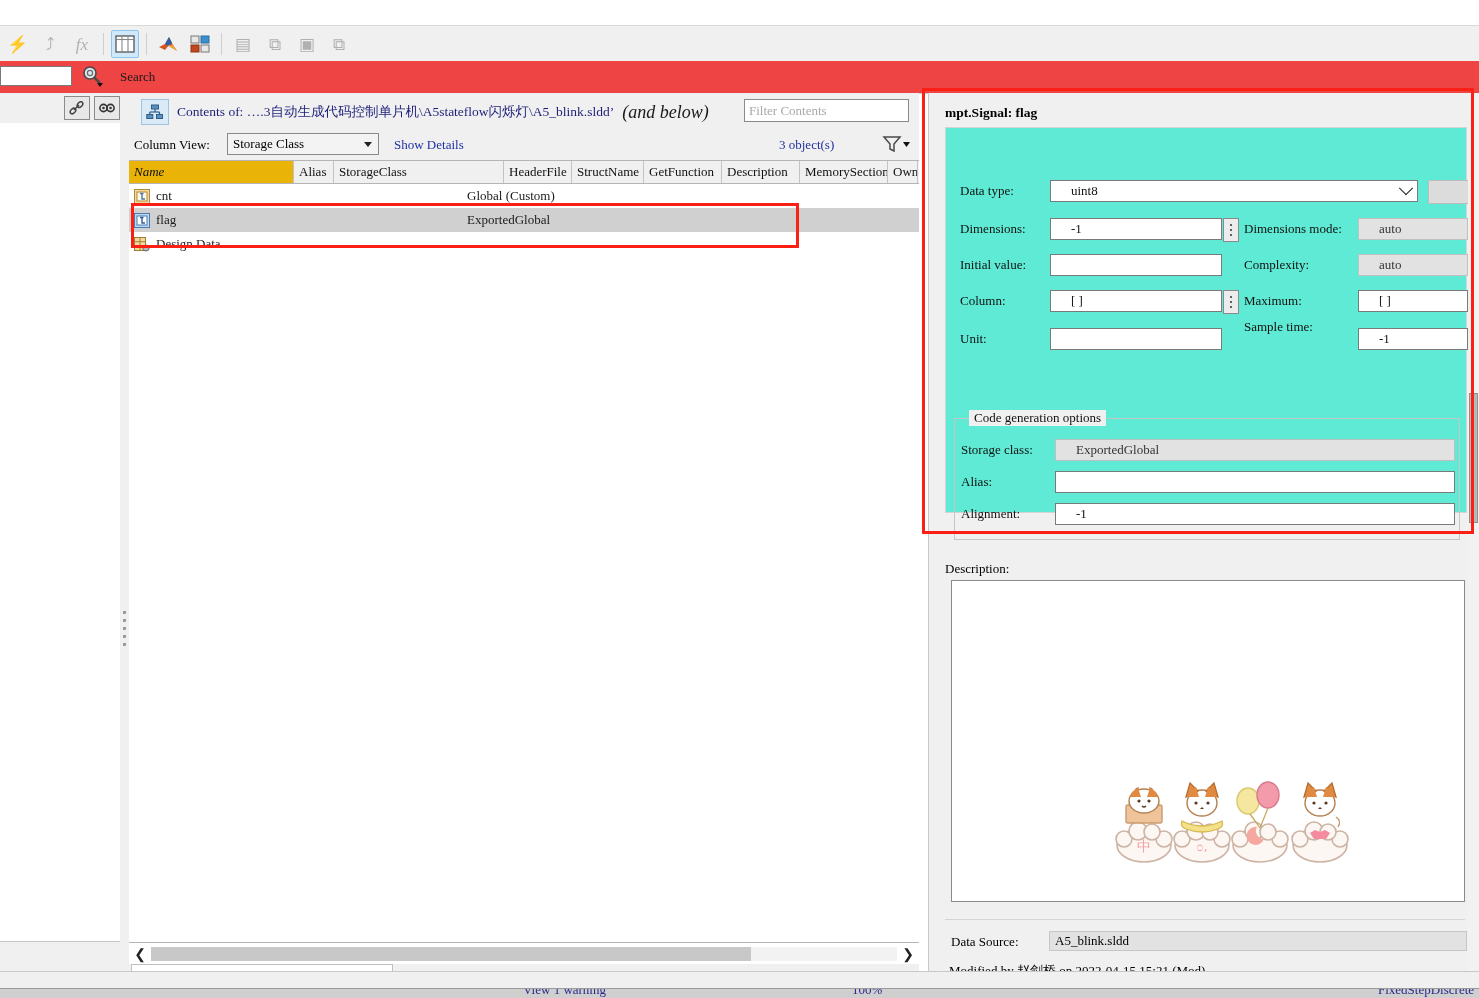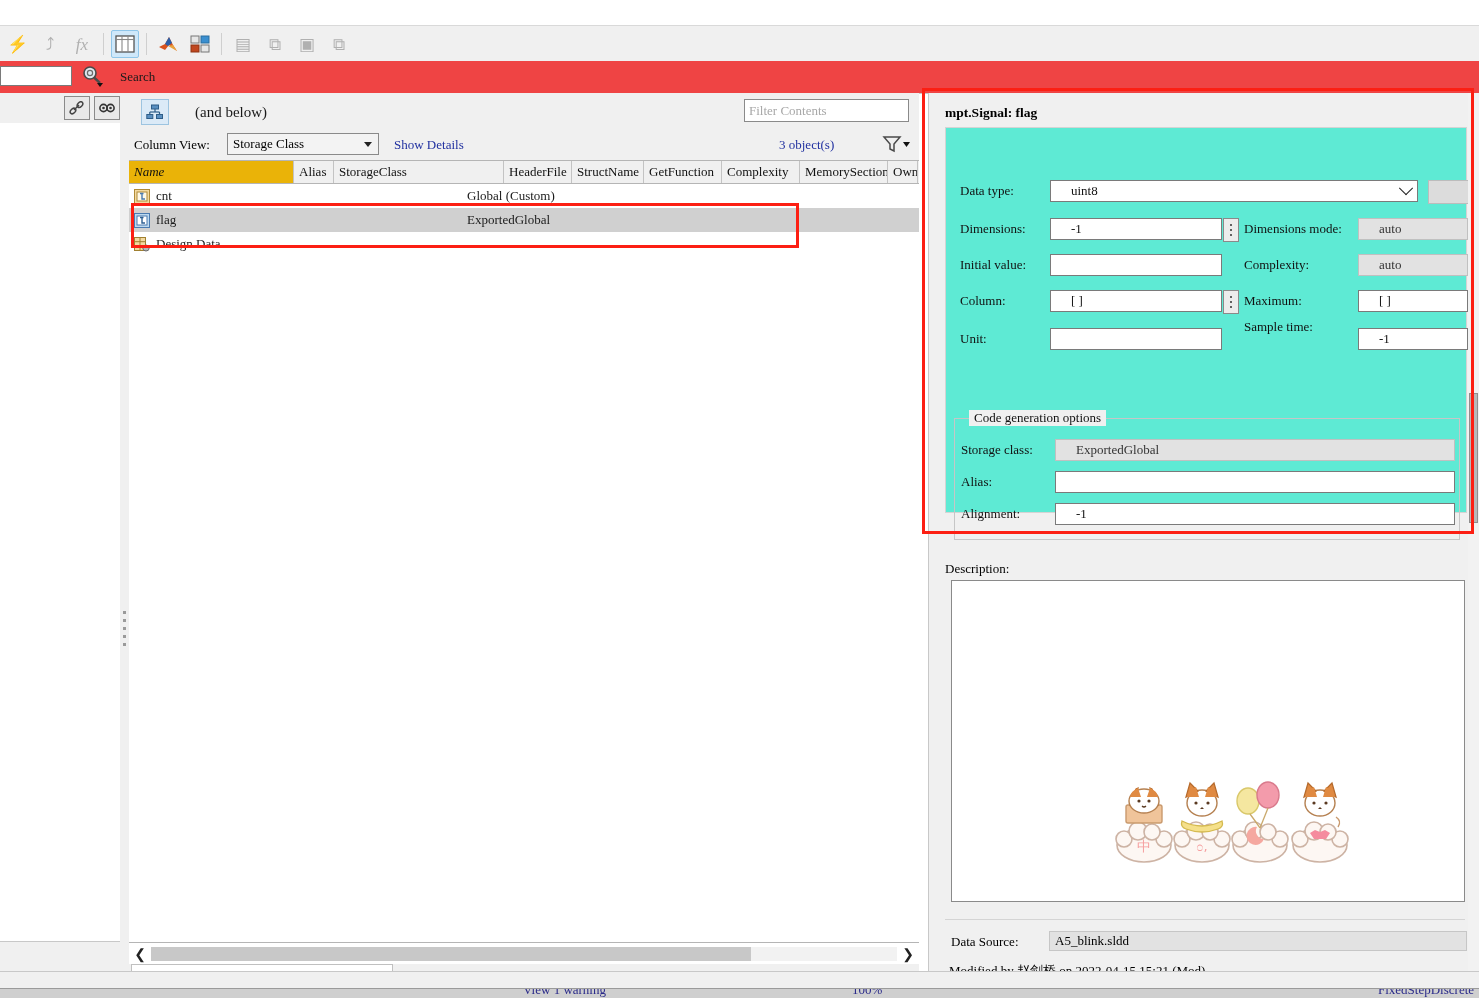--- a/index.html
+++ b/index.html
@@ -81,21 +81,21 @@
     position:absolute;left:0;top:0;width:790px;height:38px;
     background:#f0f0f0;border-bottom:1px solid #dcdcdc;
     display:flex;align-items:center;
   }
   #ch-icon{
     width:26px;height:24px;margin-left:12px;margin-right:8px;
     background:#dbeaf7;border:1px solid #9dc4e0;
     display:flex;align-items:center;justify-content:center;
   }
   #ch-text{font-size:13.5px;color:#1f1f7a;white-space:nowrap;}
-  #ch-andbelow{font-size:15px;color:#1a1a1a;margin-left:18px;white-space:nowrap;}
+  #ch-andbelow{font-size:18px;color:#1a1a1a;margin-left:8px;white-space:nowrap;font-style:italic;}
   #filter-contents{
     position:absolute;left:615px;top:6px;width:165px;height:23px;
     border:1px solid #8a8a8a;background:#fff;
     font-family:"Liberation Serif",serif;font-size:13px;
     padding:0 4px;box-sizing:border-box;color:#333;
   }
   #filter-contents::placeholder{color:#a8a8a8;}
 
   #colview-row{
     position:absolute;left:0;top:38px;width:790px;height:29px;
@@ -325,20 +325,21 @@
       <svg width="18" height="16" viewBox="0 0 18 16">
         <rect x="5.5" y="1" width="7" height="4" fill="#5a8fc0" stroke="#2e5d88"></rect>
         <rect x="0.8" y="10.5" width="6" height="4" fill="#5a8fc0" stroke="#2e5d88"></rect>
         <rect x="10.5" y="10.5" width="6" height="4" fill="#5a8fc0" stroke="#2e5d88"></rect>
         <line x1="9" y1="5" x2="9" y2="8" stroke="#2e5d88" stroke-width="1.2"></line>
         <line x1="3.8" y1="8" x2="13.5" y2="8" stroke="#2e5d88" stroke-width="1.2"></line>
         <line x1="3.8" y1="8" x2="3.8" y2="10.5" stroke="#2e5d88" stroke-width="1.2"></line>
         <line x1="13.5" y1="8" x2="13.5" y2="10.5" stroke="#2e5d88" stroke-width="1.2"></line>
       </svg>
     </div>
+    <div id="ch-text"><span>Contents of: </span><span>….3自动生成代码控制单片机\A5stateflow闪烁灯\A5_blink.sldd’</span></div>
     <div id="ch-andbelow">(and below)</div>
     <input id="filter-contents" type="text" placeholder="Filter Contents" style="">
   </div>
 
   <div id="colview-row">
     <div id="cv-label">Column View:</div>
     <div id="cv-select">
       <span>Storage Class</span>
       <span class="arrow"></span>
     </div>
@@ -353,21 +354,21 @@
   </div>
 
   <div id="tbl-wrap">
     <div id="tbl-head">
       <div class="th sel" style="width:165px">Name</div>
       <div class="th" style="width:40px">Alias</div>
       <div class="th" style="width:170px">StorageClass</div>
       <div class="th" style="width:68px">HeaderFile</div>
       <div class="th" style="width:72px">StructName</div>
       <div class="th" style="width:78px">GetFunction</div>
-      <div class="th" style="width:78px">Complexity</div>
+      <div class="th" style="width:78px">Description</div>
       <div class="th" style="width:88px">MemorySection</div>
       <div class="th" style="width:30px">Owner</div>
     </div>
 
     <div class="trow">
       <div class="rrow-inner">
         <div class="ricon">
           <svg width="16" height="15" viewBox="0 0 16 15">
             <rect x="0.5" y="0.5" width="15" height="14" fill="#f3d9a0" stroke="#b08a36"></rect>
             <rect x="3" y="3" width="10" height="9" fill="#fff8e6" stroke="#b08a36"></rect>

